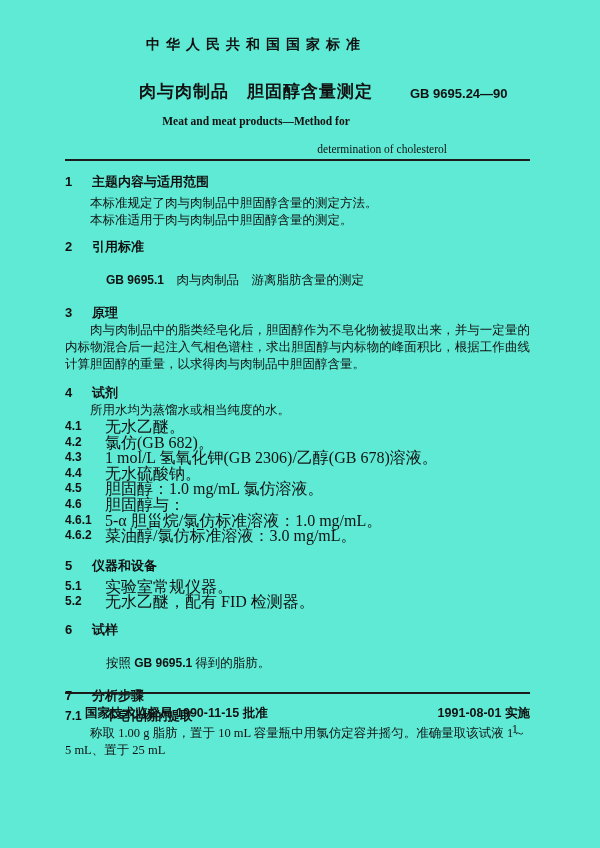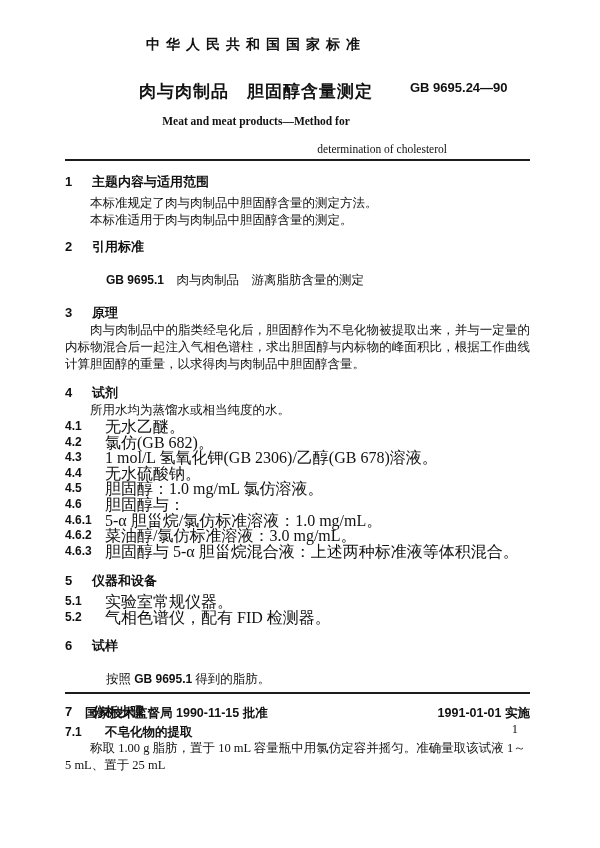--- a/index.html
+++ b/index.html
@@ -1,32 +1,32 @@
 <!DOCTYPE html>
 <html><head>
 <meta charset="utf-8">
 <style>
   html,body{margin:0;padding:0;background:#e8e8e8;}
   .page{
-    width:600px;height:848px;background:#ffffff;position:relative;
+    width:600px;height:848px;background:#5eead4;position:relative;
     font-family:"Liberation Serif","DejaVu Serif",serif;color:#111;
     overflow:hidden;margin:0 auto;
   }
   
   .hdr-center{position:absolute;left:65px;top:0;width:382px;text-align:center;}
   .std-label{
     margin-top:36px;font-family:"Liberation Sans","DejaVu Sans",sans-serif;
     font-weight:bold;font-size:14px;letter-spacing:6px;white-space:nowrap;
   }
   .title-cn{
     margin-top:26px;font-family:"Liberation Sans","DejaVu Sans",sans-serif;
     font-weight:bold;font-size:17px;letter-spacing:1px;white-space:nowrap;
   }
   .std-code{
-    position:absolute;left:410px;top:80px;
+    position:absolute;left:410px;top:86px;
     font-family:"Liberation Sans","DejaVu Sans",sans-serif;
     font-weight:bold;font-size:13px;white-space:nowrap;
   }
   .title-en{margin-top:11px;font-weight:bold;font-size:11.5px;line-height:15px;}
   .title-en2{margin-top:13px;font-weight:normal;font-size:11.5px;line-height:15px;text-align:right;}
   .hdr-rule{position:absolute;left:65px;right:70px;top:159px;height:2px;background:#1c1c1c;}
   
   .doc-body{position:absolute;left:65px;right:70px;top:168px;}
   .sec-h{
     display:flex;font-family:"Liberation Sans","DejaVu Sans",sans-serif;
@@ -129,37 +129,33 @@
       <span class="ctext">胆固醇与：</span>
     </div>
     <div class="clause">
       <span class="cnum">4.6.1</span>
       <span class="ctext">5-α 胆甾烷/氯仿标准溶液：1.0 mg/mL。</span>
     </div>
     <div class="clause">
       <span class="cnum">4.6.2</span>
       <span class="ctext">菜油醇/氯仿标准溶液：3.0 mg/mL。</span>
     </div>
-    <div class="clause">
-      <span class="cnum">4.6.3</span>
-      <span class="ctext">胆固醇与 5-α 胆甾烷混合液：上述两种标准液等体积混合。</span>
-    </div>
 
     <div class="sec-h mt14">
       <span class="hnum">5</span>
       <span>仪器和设备</span>
     </div>
     <div class="gap6"></div>
     <div class="clause">
       <span class="cnum">5.1</span>
       <span class="ctext">实验室常规仪器。</span>
     </div>
     <div class="clause">
       <span class="cnum">5.2</span>
-      <span class="ctext">气相色谱仪，配有 FID 检测器。</span>
+      <span class="ctext">无水乙醚，配有 FID 检测器。</span>
     </div>
 
     <div class="sec-h mt12">
       <span class="hnum">6</span>
       <span>试样</span>
     </div>
     <div class="gap2"></div>
     <p class="ref-line"><span>按照 </span><span class="ref-code">GB 9695.1</span><span> 得到的脂肪。</span></p>
 
     <div class="sec-h mt12">
@@ -171,17 +167,17 @@
       <span class="cnum">7.1</span>
       <span class="ctext-h">不皂化物的提取</span>
     </div>
     <p class="para-noj">称取 1.00 g 脂肪，置于 10 mL 容量瓶中用氯仿定容并摇匀。准确量取该试液 1～5 mL、置于 25 mL</p>
 
   </div>
 
   <div class="ftr-rule"></div>
   <div class="ftr-row">
     <span>国家技术监督局 1990-11-15 批准</span>
-    <span>1991-01-01 实施</span>
+    <span>1991-08-01 实施</span>
   </div>
   <div class="page-num">1</div>
 
 </div>
 
 </body></html>

